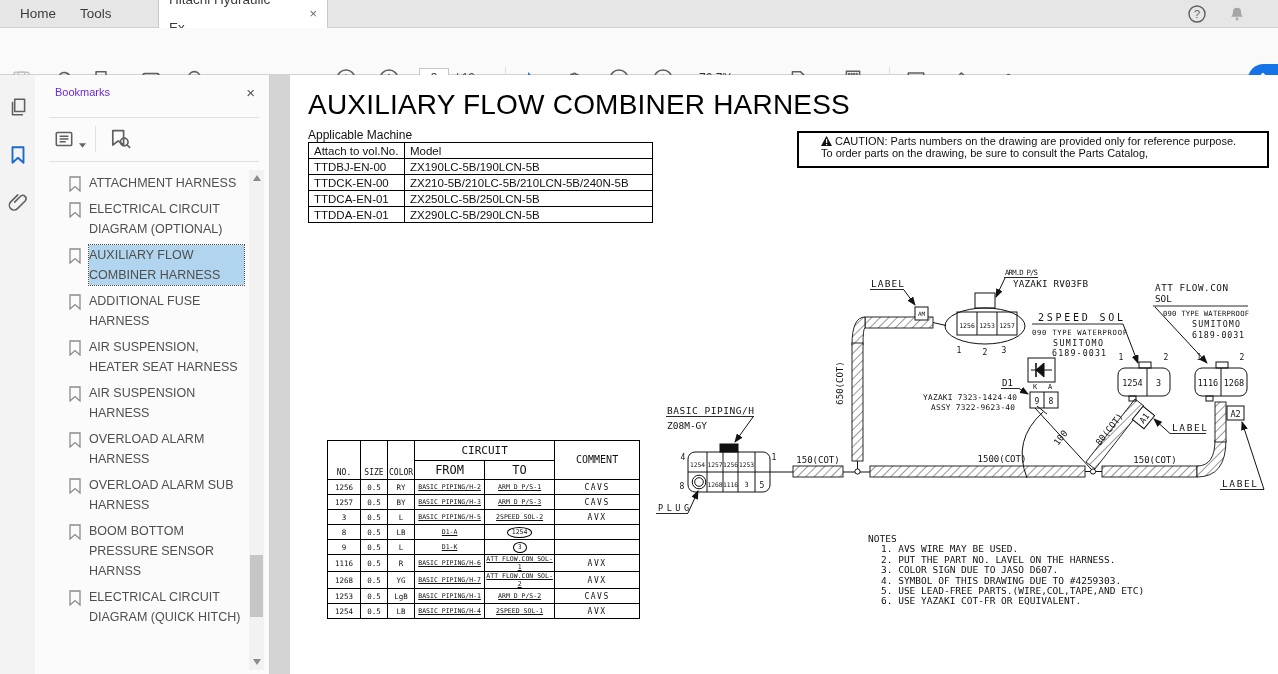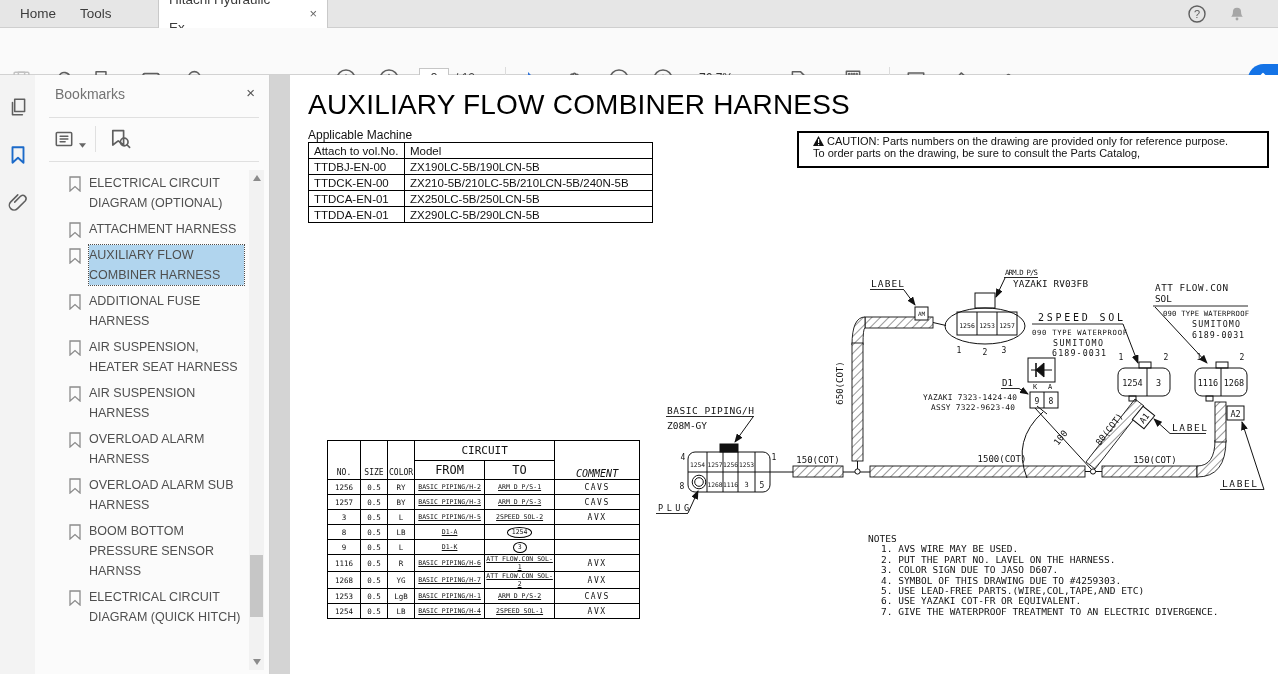--- a/index.html
+++ b/index.html
@@ -21,21 +21,21 @@
   .pagetotal { position:absolute; left:455px; top:43px; font-size:12px; color:#4a4a4a; }
   .zoomctl { position:absolute; left:697px; top:40px; width:64px; height:21px; border-bottom:1px solid #b9b9b9; font-size:12px; color:#333; display:flex; align-items:center; justify-content:space-between; padding:0 2px; }
   .share { position:absolute; right:0; top:36px; width:30px; height:31px; background:#1473e6; border-radius:16px 0 0 16px; display:flex; align-items:center; justify-content:center; }
 
   
   .rail { position:absolute; left:0; top:75px; width:35px; height:599px; background:#f3f3f3; }
   .rbtn { position:absolute; left:6px; width:24px; height:24px; display:flex; align-items:center; justify-content:center; }
 
   
   .panel { position:absolute; left:35px; top:75px; width:235px; height:599px; background:#fbfbfb; border-right:1px solid #cfcfcf; }
-  .panel-title { position:absolute; left:20px; top:11px; font-size:14px; color:#737373; }
+  .panel-title { position:absolute; left:20px; top:11px; font-size:11px; color:#6d28d9; }
   .panel-x { position:absolute; right:14px; top:9px; font-size:15px; color:#555; }
   .phr { position:absolute; left:14px; right:10px; height:1px; background:#e0e0e0; }
   .ptool { position:absolute; width:26px; height:26px; display:flex; align-items:center; justify-content:center; }
   .pvdiv { position:absolute; left:60px; top:51px; width:1px; height:26px; background:#e0e0e0; }
   .bm-list { position:absolute; left:34px; right:24px; top:94px; bottom:0; overflow:hidden; padding-top:4px; }
   .bm-item { display:flex; gap:8px; margin-bottom:6px; }
   .bm-glyph { flex:0 0 12px; margin-top:3px; }
   .bm-label { width:155px; font-size:12.5px; line-height:20px; color:#4f4f4f; }
   .bm-item.sel .bm-label { background:#b1d5ee; outline:1px dotted #4d4d4d; }
   .pscroll { position:absolute; right:5px; top:95px; bottom:4px; width:15px; background:#f2f2f2; }
@@ -46,31 +46,31 @@
   .collapse { position:absolute; left:273px; top:366px; width:0; height:0; border-top:8px solid transparent; border-bottom:8px solid transparent; border-right:9px solid #8f8f8f; }
 
   
   .docarea { position:absolute; left:270px; top:75px; right:0; bottom:0; background:#d4d4d4; }
   .page { position:absolute; left:20px; top:0; width:988px; height:599px; background:#fff; }
   .doc-title { position:absolute; left:18px; top:14px; font-size:28px; color:#000; letter-spacing:0.2px; }
   .am-caption { position:absolute; left:18px; top:53px; font-size:12px; color:#111; }
   .am-table { position:absolute; left:18px; top:67px; border-collapse:collapse;padding-left:27px; }
   .am-table td, .am-table th { border:1px solid #000; font-size:11.5px; font-weight:normal; text-align:left; padding:1px 5px; height:16px; color:#111; }
   .am-c1 { width:96px; } .am-c2 { width:248px; }
-  .caution { position:absolute; left:507px; top:56px; width:472px; height:37px; border:2px solid #000; padding:2px 14px; font-size:11px; color:#111; }
+  .caution { position:absolute; left:507px; top:56px; width:472px; height:37px; border:2px solid #000; padding:2px 22px; font-size:11px; color:#111; }
   .caution .l2 { }
   .warn-ic { display:inline-block; vertical-align:-1px; margin-right:3px; }
 
   .ctab-wrap { position:absolute; left:37px; top:365px; }
   .ctab { border-collapse:collapse; font-family:"DejaVu Sans Mono", monospace; color:#111; }
   .ctab td, .ctab th { border:1px solid #000; font-weight:normal; text-align:center; padding:0 1px; }
   .ctab .h-circuit { font-size:11px; height:20px; }
   .ctab .h-ft { font-size:12px; height:19px; }
   .ctab .h-small { font-size:8px; vertical-align:bottom; padding-bottom:2px; }
-  .ctab .h-com { font-size:10px; vertical-align:bottom; padding-bottom:0;font-style:italic; }
+  .ctab .h-com { font-size:10px; vertical-align:bottom; padding-bottom:14px; }
   .ctab td { height:15px; font-size:7.5px; }
   .ctab td.ft { font-size:6.5px;text-decoration:underline; }
   .ctab td.com { font-size:8px; letter-spacing:1.5px; }
   .c-no{width:33px;} .c-size{width:27px;} .c-color{width:26px;} .c-from{width:70px;} .c-to{width:70px;} .c-com{width:85px;}
   .oval { display:inline-block; border:1px solid #000; border-radius:50%; padding:0 4px; line-height:9px; }
 
   .diagram { position:absolute; left:360px; top:175px; }
   .diagram text { font-family:"DejaVu Sans Mono", monospace; fill:#111; }
 
   .notes { position:absolute; left:578px; top:459px; font-family:"DejaVu Sans Mono", monospace; font-size:9.5px; color:#111; line-height:10.4px; }
@@ -278,27 +278,27 @@
           <line x1="15.8" y1="14.8" x2="18" y2="17"></line>
       </svg>
     </div>
     <div class="phr" style="top:86px;"></div>
 
     <div class="bm-list">
       <div class="bm-item">
         <svg class="bm-glyph" width="12" height="16" viewBox="0 0 12 16" style="stroke:#8c8c8c; fill:none; stroke-width:1.3;">
             <path d="M1,1 h10 v14 l-5,-4.5 -5,4.5 z"></path>
           </svg>
+        <span class="bm-label">ATTACHMENT HARNESS</span>
+      </div>
+      <div class="bm-item">
+        <svg class="bm-glyph" width="12" height="16" viewBox="0 0 12 16" style="stroke:#8c8c8c; fill:none; stroke-width:1.3;">
+            <path d="M1,1 h10 v14 l-5,-4.5 -5,4.5 z"></path>
+          </svg>
         <span class="bm-label">ELECTRICAL CIRCUIT DIAGRAM (OPTIONAL)</span>
-      </div>
-      <div class="bm-item">
-        <svg class="bm-glyph" width="12" height="16" viewBox="0 0 12 16" style="stroke:#8c8c8c; fill:none; stroke-width:1.3;">
-            <path d="M1,1 h10 v14 l-5,-4.5 -5,4.5 z"></path>
-          </svg>
-        <span class="bm-label">ATTACHMENT HARNESS</span>
       </div>
       <div class="bm-item sel">
         <svg class="bm-glyph" width="12" height="16" viewBox="0 0 12 16" style="stroke:#8c8c8c; fill:none; stroke-width:1.3;">
             <path d="M1,1 h10 v14 l-5,-4.5 -5,4.5 z"></path>
           </svg>
         <span class="bm-label">AUXILIARY FLOW COMBINER HARNESS</span>
       </div>
       <div class="bm-item">
         <svg class="bm-glyph" width="12" height="16" viewBox="0 0 12 16" style="stroke:#8c8c8c; fill:none; stroke-width:1.3;">
             <path d="M1,1 h10 v14 l-5,-4.5 -5,4.5 z"></path>
@@ -659,18 +659,17 @@
       </svg>
 
       <div class="notes">
         <div>NOTES</div>
         <div class="nitem">1. AVS WIRE MAY BE USED.</div>
         <div class="nitem">2. PUT THE PART NO. LAVEL ON THE HARNESS.</div>
         <div class="nitem">3. COLOR SIGN DUE TO JASO D607.</div>
         <div class="nitem">4. SYMBOL OF THIS DRAWING DUE TO #4259303.</div>
         <div class="nitem">5. USE LEAD-FREE PARTS.(WIRE,COL,TAPE,AND ETC)</div>
         <div class="nitem">6. USE YAZAKI COT-FR OR EQUIVALENT.</div>
-        <div class="nitem">7. GIVE THE WATERPROOF TREATMENT TO AN ELECTRIC DIVERGENCE.</div>
       </div>
 
     </div>
   </div>
 </div>
 
 </body></html>

